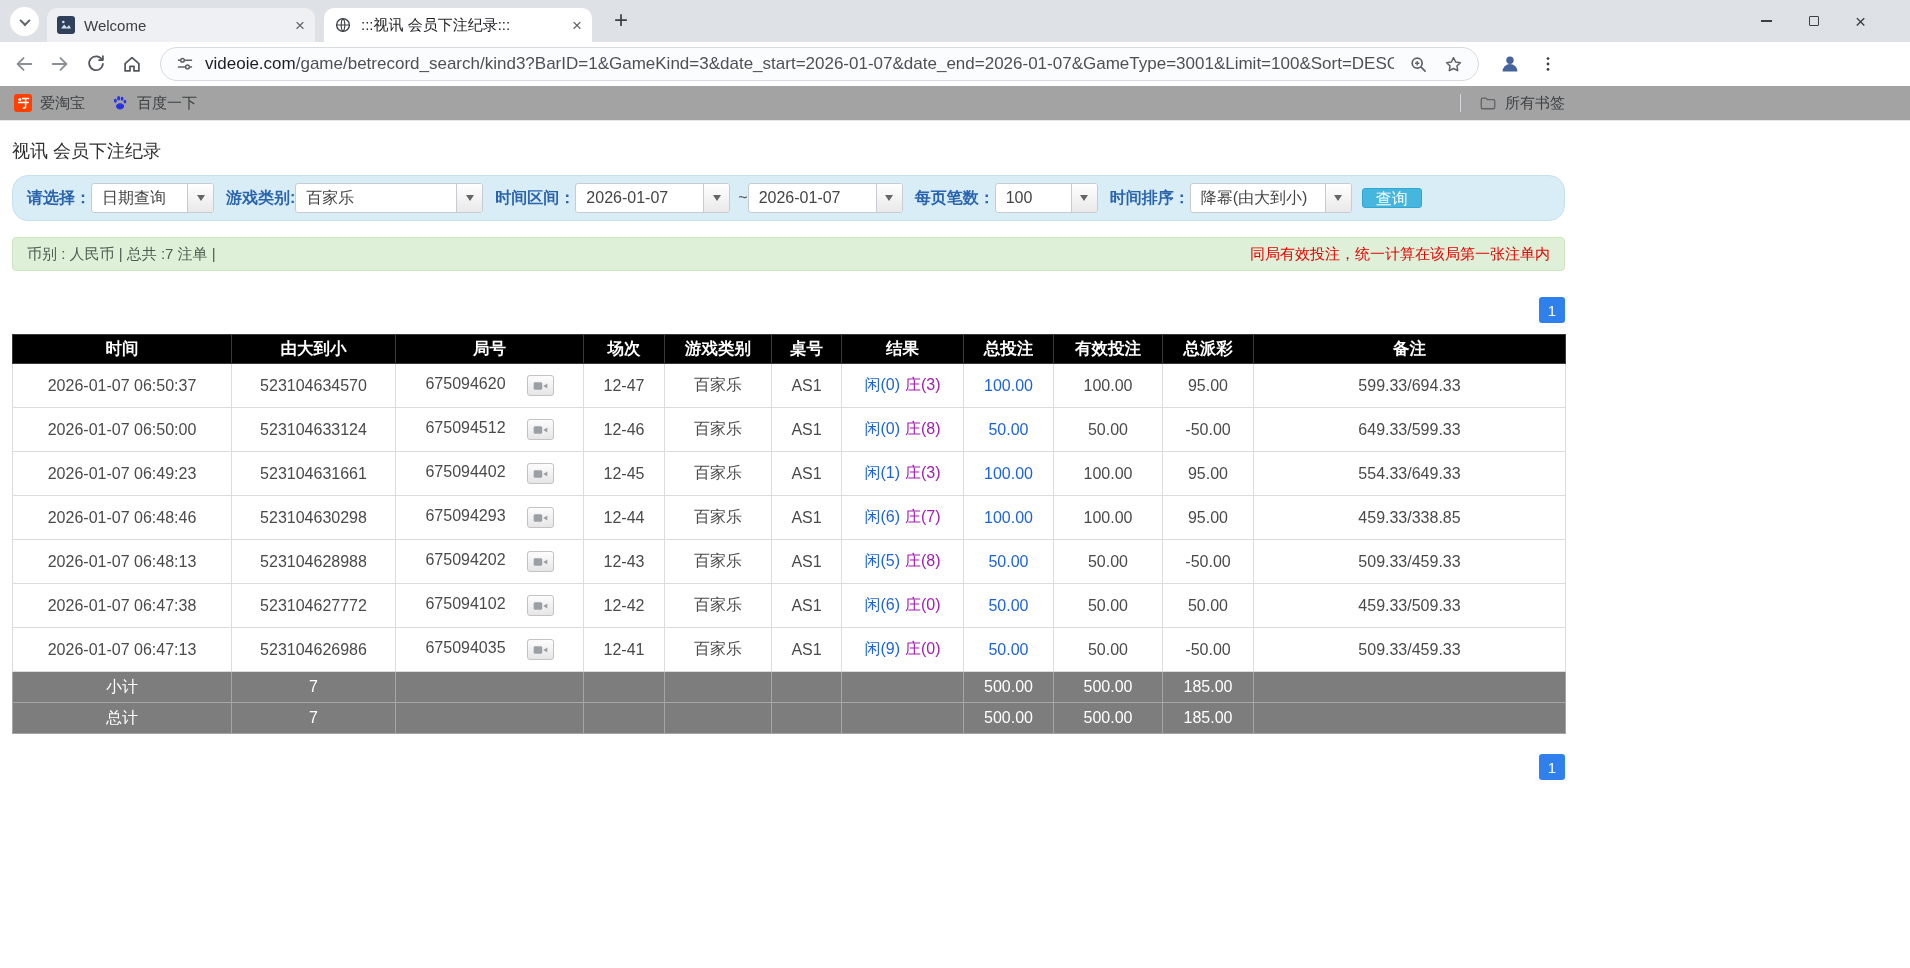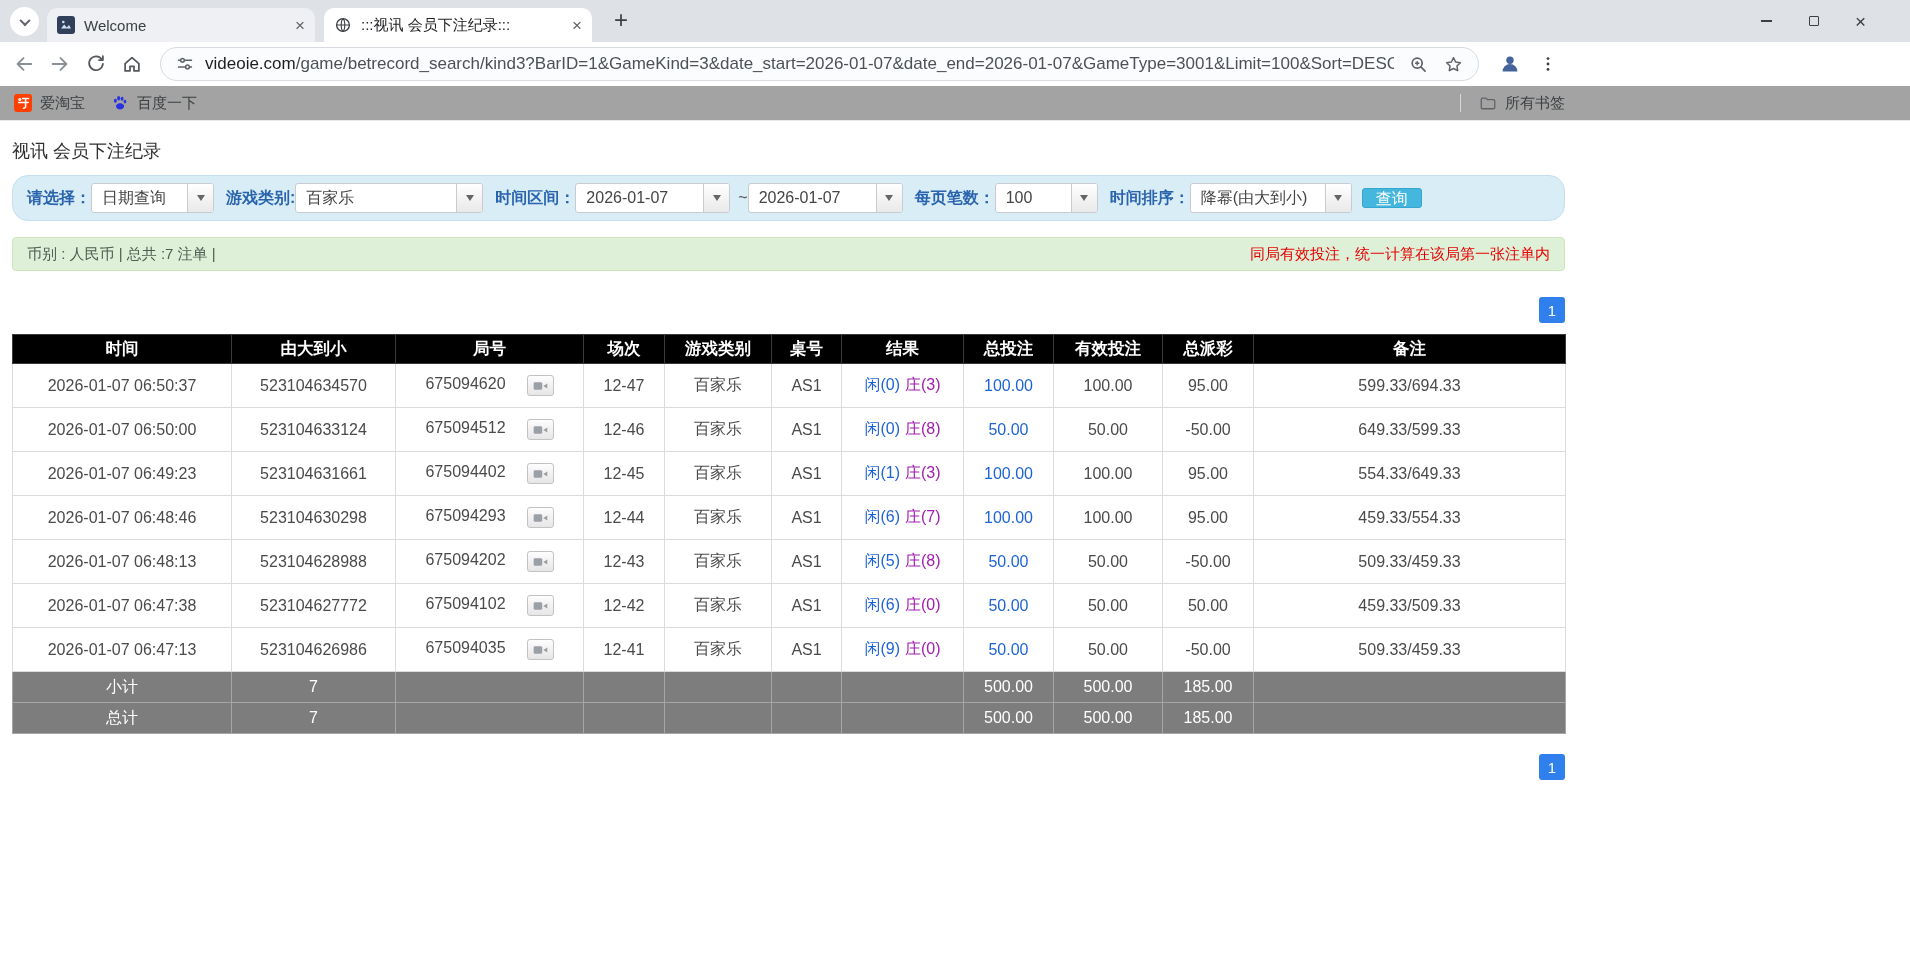--- a/index.html
+++ b/index.html
@@ -402,21 +402,21 @@
                 </svg>
               </button>
             </span></td>
         <td>12-44</td>
         <td>百家乐</td>
         <td>AS1</td>
         <td><span class="blue">闲(6)</span><span class="result-gap"></span><span class="red">庄(7)</span></td>
         <td><a class="bet-link">100.00</a></td>
         <td>100.00</td>
         <td>95.00</td>
-        <td>459.33/554.33</td>
+        <td>459.33/338.85</td>
       </tr>
       <tr>
         <td>2026-01-07 06:48:13</td>
         <td>523104628988</td>
         <td><span class="round-wrap">
               <span>675094202</span>
               <button class="cam-btn">
                 <svg width="15" height="12" viewBox="0 0 22 16">
                   <rect x="1" y="2.5" width="12.5" height="11" rx="2" fill="#9aa0a6"></rect>
                   <path d="M15 8l6-3.6v7.2z" fill="#9aa0a6"></path>

